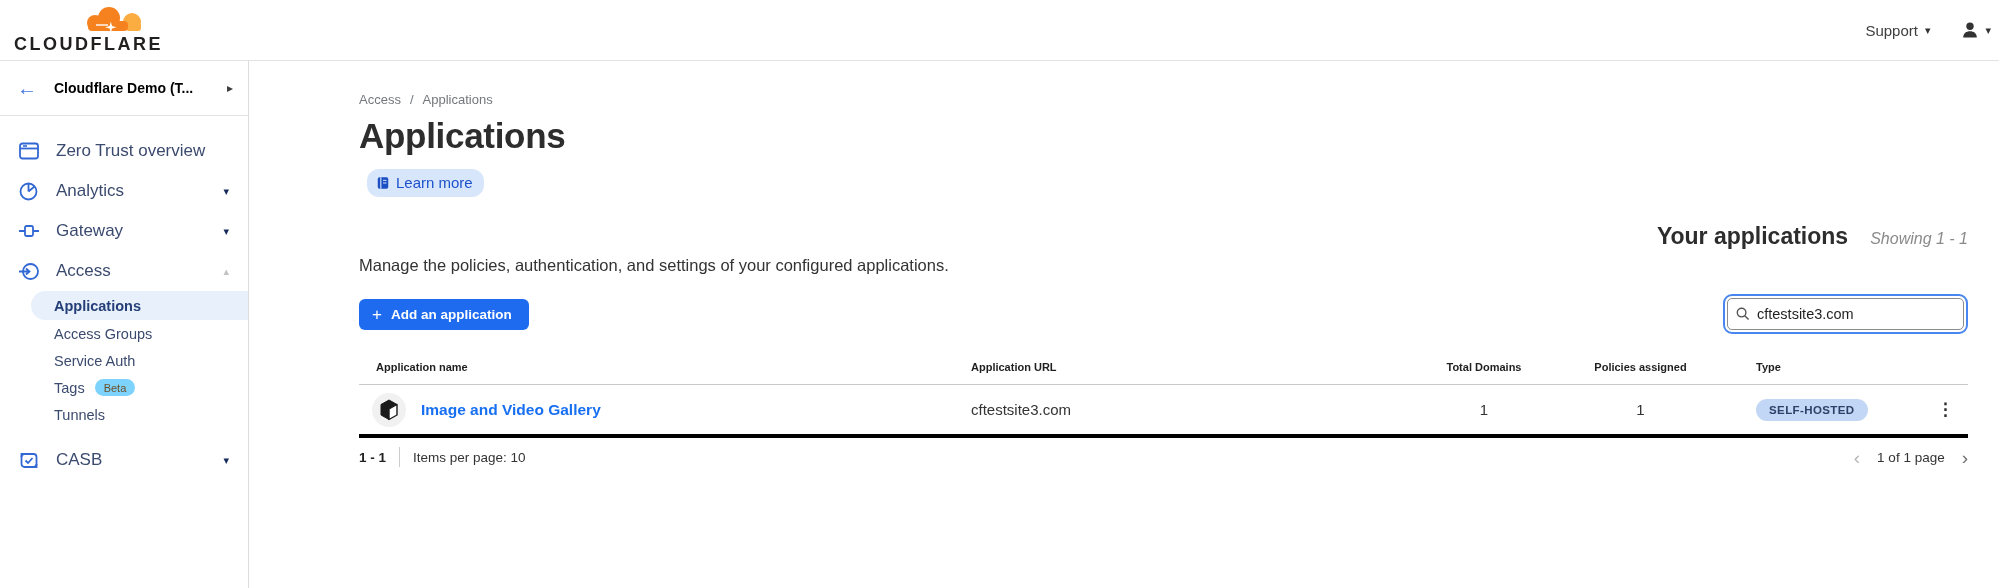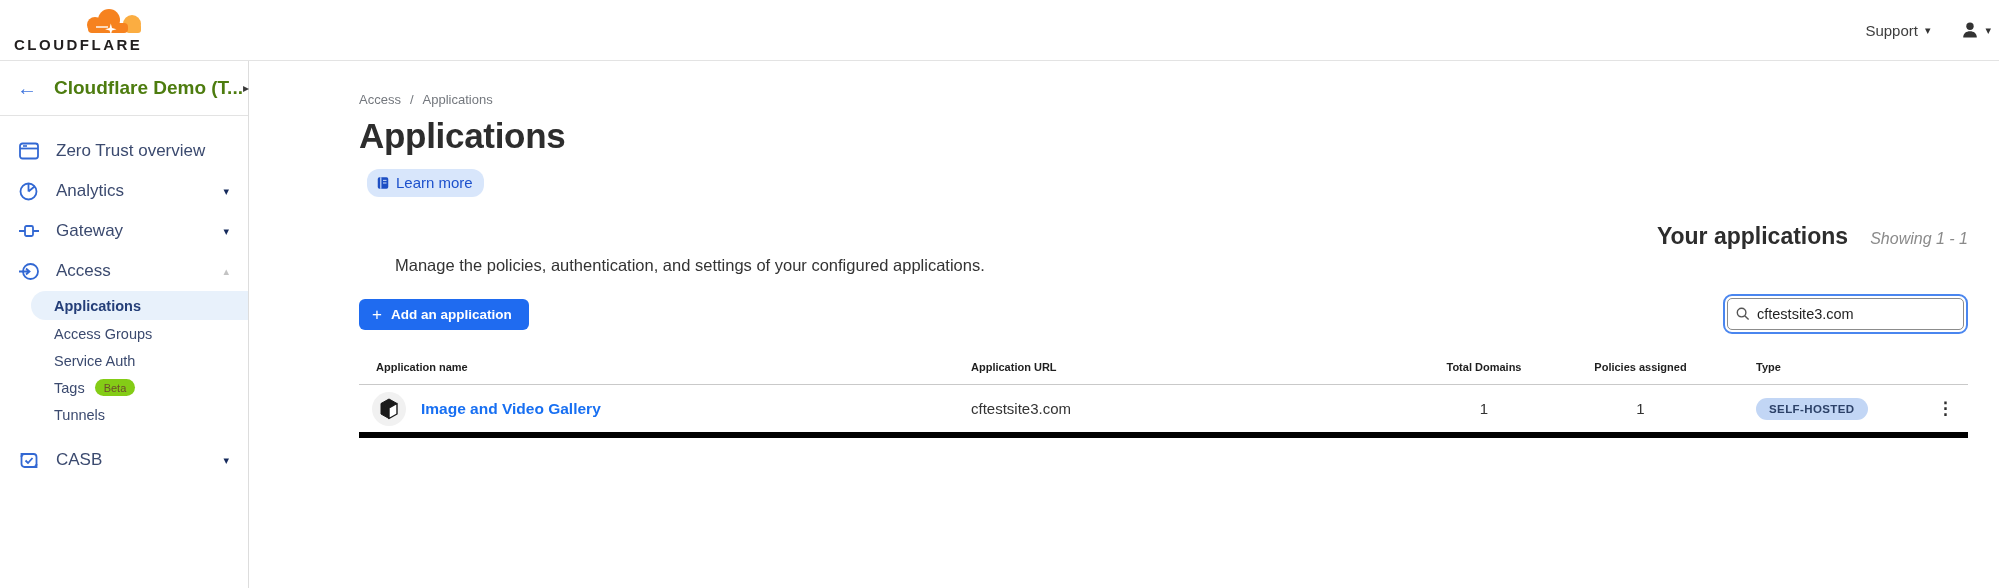--- a/index.html
+++ b/index.html
@@ -5,86 +5,86 @@
   * { margin:0; padding:0; box-sizing:border-box; }
   html,body { width:1999px; height:588px; overflow:hidden; background:#fff;
     font-family:"Liberation Sans", sans-serif; color:#38393b; }
   .page { position:relative; width:1999px; height:588px; }
 
   
   .topbar { height:61px; border-bottom:1px solid #e3e3e3; display:flex;
     align-items:center; justify-content:space-between; padding:0 10px 0 14px; }
   .logo { width:134px; display:flex; flex-direction:column; align-items:flex-start; }
   .logo svg { margin-left:68px; display:block; }
-  .brand { font-size:15px; font-weight:bold; letter-spacing:2.5px; color:#221f1f; margin-top:1px; }
+  .brand { font-size:18px; font-weight:bold; letter-spacing:2.5px; color:#221f1f; margin-top:1px; }
   .topbar-right { display:flex; align-items:center; gap:30px; padding-right:2px; }
   .support { display:flex; align-items:center; gap:7px; font-size:15px; color:#3d3d3d; cursor:pointer; }
   .caret-down { font-size:11px; color:#333; line-height:1; }
   .account { display:flex; align-items:center; gap:5px; cursor:pointer; margin-right:-4px; }
 
   
   .sidebar { position:absolute; top:61px; left:0; bottom:0; width:249px;
     border-right:1px solid #ddd; background:#fff; }
   .side-head { height:55px; display:flex; align-items:center; padding:0 15px 0 17px;
     border-bottom:1px solid #e3e3e3; }
   .back-arrow { color:#3e74dd; font-size:20px; line-height:1; cursor:pointer; }
-  .acct-label { margin-left:17px; font-size:19px; font-weight:bold; color:#4d7c0f;
+  .acct-label { margin-left:17px; font-size:14px; font-weight:bold; color:#000000;
     white-space:nowrap; }
   .side-head .caret-right { margin-left:auto; font-size:12px; color:#3a3a3a; cursor:pointer; }
   .nav { padding-top:15px; }
   .nav-item { height:40px; display:flex; align-items:center; padding:0 19px 0 18px; cursor:pointer; }
   .nav-item .nicon { width:21px; display:flex; justify-content:center; }
   .nav-item .nlabel { margin-left:17px; font-size:17px; color:#3b4a6f; }
   .nav-item .ncaret { margin-left:auto; font-size:11px; color:#14295b; }
   .nav-item .ncaret.lt { color:#c3c3c3; }
   .subnav { }
   .sub-item { height:27px; display:flex; align-items:center; padding-left:54px;
     font-size:14.5px; color:#3b4a6f; cursor:pointer; }
   .sub-item.active { margin-left:31px; padding-left:23px; height:29px;
     background:#e8f1fb; border-radius:15px 0 0 15px; font-weight:bold; color:#243e78; }
-  .beta-badge { margin-left:10px; background:#84cc16; color:#6b4f2a; font-size:11px;
+  .beta-badge { margin-left:10px; background:#7dd3fc; color:#6b4f2a; font-size:11px;
     padding:2.5px 9px; border-radius:10px; }
   .gap-top { margin-top:12px; }
 
   
   .main { position:absolute; left:249px; top:61px; right:0; bottom:0;
     padding:0 31px 0 110px; }
   .breadcrumb { margin-top:31px; font-size:13px; color:#73777d; display:flex; gap:9px; }
   .breadcrumb .crumb { cursor:pointer; }
   .page-title { margin-top:9px; font-size:35px; font-weight:bold; color:#2d2d2d;
     letter-spacing:-0.3px; }
   .desc { margin-top:13px; max-width:910px; font-size:17.5px; line-height:1.42; color:#38393b; }
   .learn-more { display:inline-flex; align-items:center; gap:6px; background:#d8e6fb;
     color:#1d51cc; font-size:15px; border-radius:12px; padding:3px 11px 4px 9px;
     vertical-align:2px; margin-left:8px; cursor:pointer; white-space:nowrap; }
   .section-head { margin-top:25px; display:flex; align-items:baseline;justify-content:flex-end; }
   .section-title { font-size:23px; font-weight:bold; color:#2d2d2d; }
   .showing { margin-left:22px; font-size:16px; font-style:italic; color:#8a8a8a; }
-  .subtitle { margin-top:6px; font-size:16.5px; color:#333;margin-left:36px; }
+  .subtitle { margin-top:6px; font-size:16.5px; color:#333; }
 
   .controls { margin-top:19px; display:flex; align-items:center; justify-content:space-between; }
   .add-btn { display:inline-flex; align-items:center; gap:9px; background:#1f6bf0;
     color:#fff; border:none; border-radius:6px; height:31px; padding:0 17px 0 13px;
     font-size:13.5px; font-weight:bold; font-family:inherit; cursor:pointer; }
   .add-btn .plus { font-size:17px; font-weight:normal; line-height:1; }
   .search-wrap { border:2px solid #4a86ef; border-radius:9px; padding:2px; background:#fff; }
   .search-box { display:flex; align-items:center; border:1px solid #8c8c8c; border-radius:5px;
     height:32px; width:237px; padding:0 8px; background:#fff; }
   .search-box input { border:none; outline:none; font-size:14.5px; color:#1f1f1f;
     font-family:inherit; margin-left:7px; width:180px; background:transparent; }
 
   .table { margin-top:27px; }
   .tgrid { display:grid; grid-template-columns:612px 438px 150px 163px 190px 1fr;
     align-items:center; }
   .thead { font-size:11px; font-weight:bold; color:#1f1f1f; padding-bottom:11px;
     border-bottom:1px solid #c9c9c9; }
   .thead .c-name { padding-left:17px; }
   .c-center { text-align:center; }
   .c-type { padding-left:34px; }
-  .trow { height:53px; border-bottom:6px solid #000000; font-size:15px; color:#333; }
+  .trow { height:53px; border-bottom:4px solid #000000; font-size:15px; color:#333; }
   .name-cell { display:flex; align-items:center; padding-left:13px; gap:15px; }
   .app-avatar { width:34px; height:34px; border-radius:50%; background:#f1f1f1;
     display:flex; align-items:center; justify-content:center; }
   .app-link { color:#176ff2; font-weight:bold; font-size:15.5px; cursor:pointer; }
   .type-badge { display:inline-block; background:#c2d6f5; color:#2c4168; font-size:11.5px;
     font-weight:bold; letter-spacing:0.4px; padding:5px 13px; border-radius:13px; }
   .menu-cell { display:flex; justify-content:flex-end; padding-right:14px; }
   .kebab { font-size:17px; font-weight:bold; color:#2e2e2e; cursor:pointer; line-height:1; }
 
   .pagination { margin-top:9px; display:flex; align-items:center; justify-content:space-between;
@@ -286,15 +286,27 @@
         <div class="c-center">1</div>
         <div class="c-type">
           <span class="type-badge">SELF-HOSTED</span>
         </div>
         <div class="menu-cell">
           <span class="kebab">⋮</span>
         </div>
       </div>
     </div>
 
+    <div class="pagination">
+      <div class="pag-left">
+        <span class="pag-range">1 - 1</span>
+        <span class="pag-div"></span>
+        <span>Items per page: 10</span>
+      </div>
+      <div class="pag-right">
+        <span class="chev prev">‹</span>
+        <span>1 of 1 page</span>
+        <span class="chev next">›</span>
+      </div>
+    </div>
 
   </main>
 </div>
 
 </body></html>

